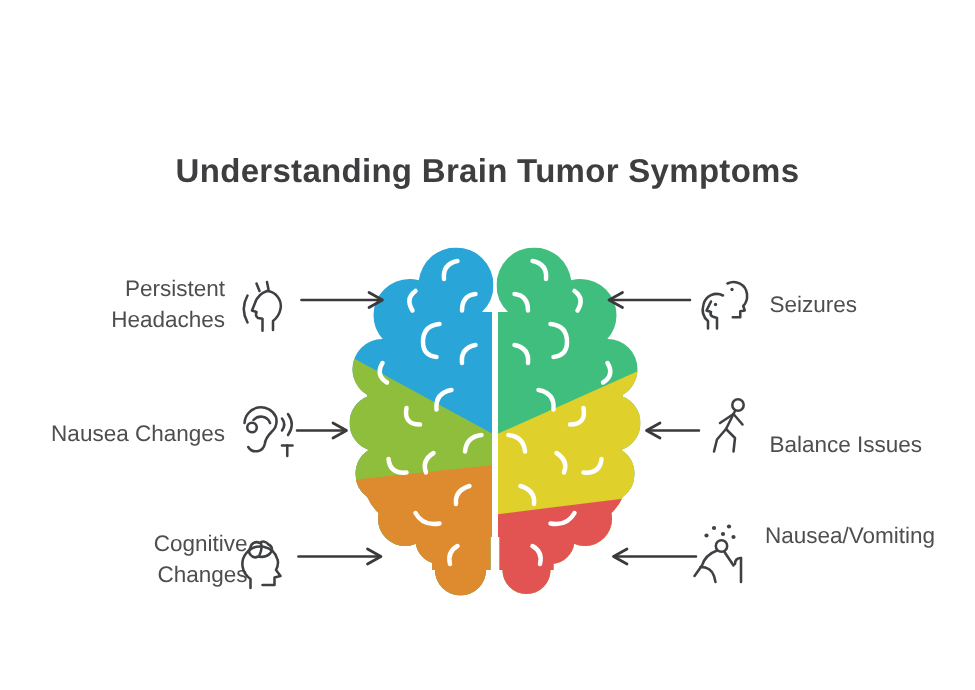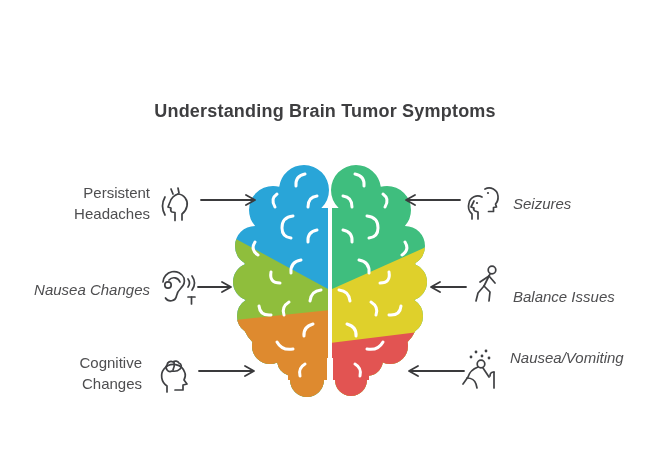--- a/index.html
+++ b/index.html
@@ -3,28 +3,28 @@
 <meta charset="utf-8">
 <style>
   html,body{margin:0;padding:0;}
   body{
     width:650px;height:460px;position:relative;overflow:hidden;
     background:#ffffff;
     font-family:"Liberation Sans", sans-serif;
   }
   .title{
     position:absolute;left:0;right:0;top:101px;
-    text-align:center;font-size:18px;font-weight:700;color:#3e3e40;
+    text-align:center;font-size:22px;font-weight:700;color:#3e3e40;
     letter-spacing:.2px;
   }
   .lbl{
     position:absolute;font-size:15px;color:#4e4e50;line-height:21px;
   }
   .lbl.right-align{text-align:right;}
-  .nowrap{white-space:nowrap;font-style:italic;}
+  .nowrap{white-space:nowrap;}
   .abs{position:absolute;}
   svg.icon path, svg.icon circle, svg.icon line{
     stroke:#3f4043;stroke-width:1.7;fill:none;
     stroke-linecap:round;stroke-linejoin:round;
   }
   svg.icon circle.dot{fill:#3f4043;stroke:none;}
   svg.arrow path{stroke:#3a3a3c;stroke-width:1.8;fill:none;stroke-linecap:round;stroke-linejoin:round;}
   .gyri path{stroke:#ffffff;stroke-width:3;fill:none;stroke-linecap:round;}
 </style>
 </head>
@@ -134,21 +134,21 @@
   <path d="M 32 15 q 3 4 0 8"></path>
   <path d="M 36 12 q 5 7 0 14"></path>
   <path d="M 32 33 h 7"></path>
   <path d="M 35.5 33 v 7"></path>
 </svg>
 <svg class="arrow abs" style="left:197px;top:280px" width="36" height="14" viewBox="0 0 36 14">
   <path d="M 1 7 H 33"></path>
     <path d="M 25 2 L 34 7 L 25 12"></path>
 </svg>
 
-<div class="lbl right-align" style="left:62px;width:80px;top:352px">Cognitive Changes</div>
+<div class="lbl right-align" style="left:85px;width:80px;top:352px">Cognitive Changes</div>
 <svg class="icon abs" style="left:155px;top:350px" width="40" height="44" viewBox="0 0 40 44">
   <path d="M 12 42 v -6 c -6 -4 -7 -12 -3 -17 a 12 12 0 0 1 21 4 c 1 3 0 5 -1 7 l 3 4 -4 1 v 5 h -8"></path>
   <path d="M 12 15 a 4 4 0 0 1 6 -3 a 4 4 0 0 1 6 1 a 3.5 3.5 0 0 1 1 6 q -3 3 -8 2 a 4 4 0 0 1 -5 -6 z"></path>
   <path d="M 19 12 q 1 4 -1 8"></path>
 </svg>
 <svg class="arrow abs" style="left:198px;top:364px" width="58" height="14" viewBox="0 0 58 14">
   <path d="M 1 7 H 55"></path>
     <path d="M 47 2 L 56 7 L 47 12"></path>
 </svg>
 

